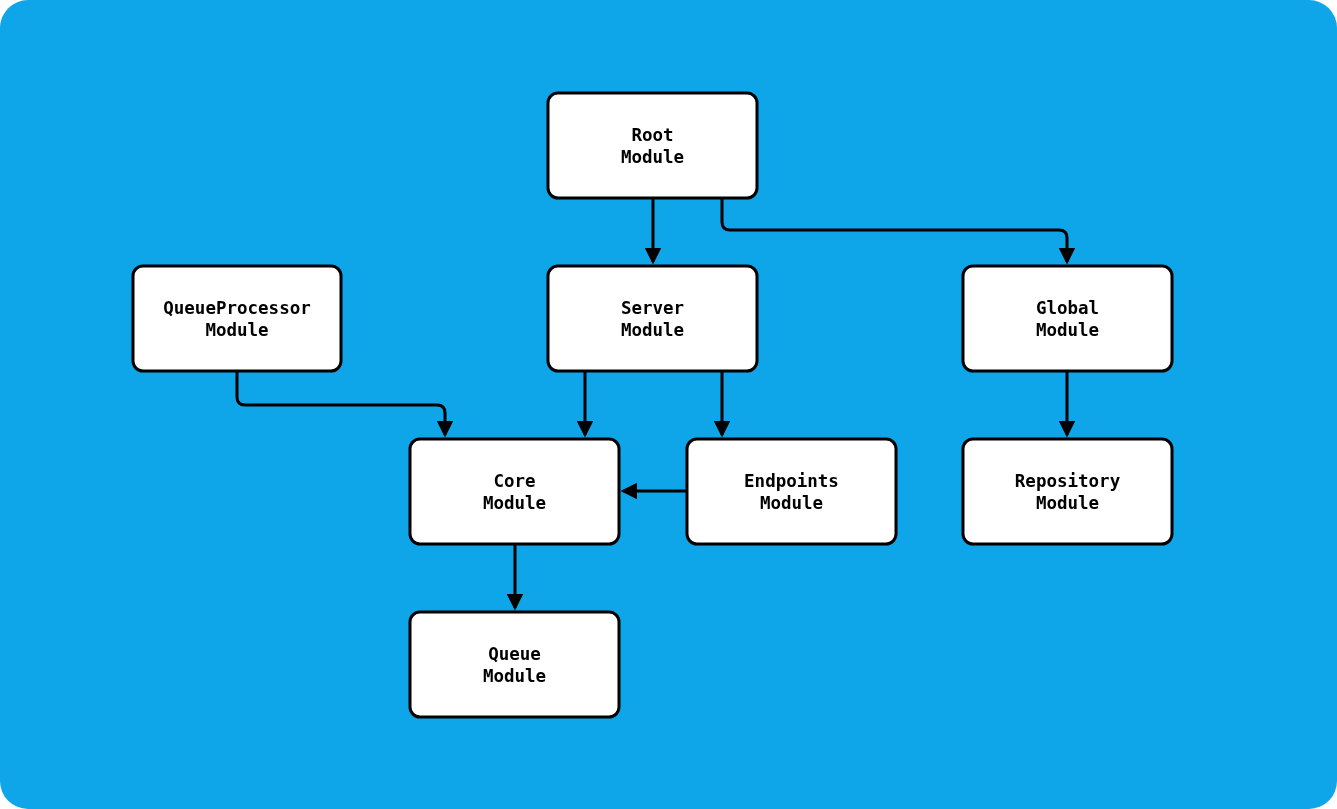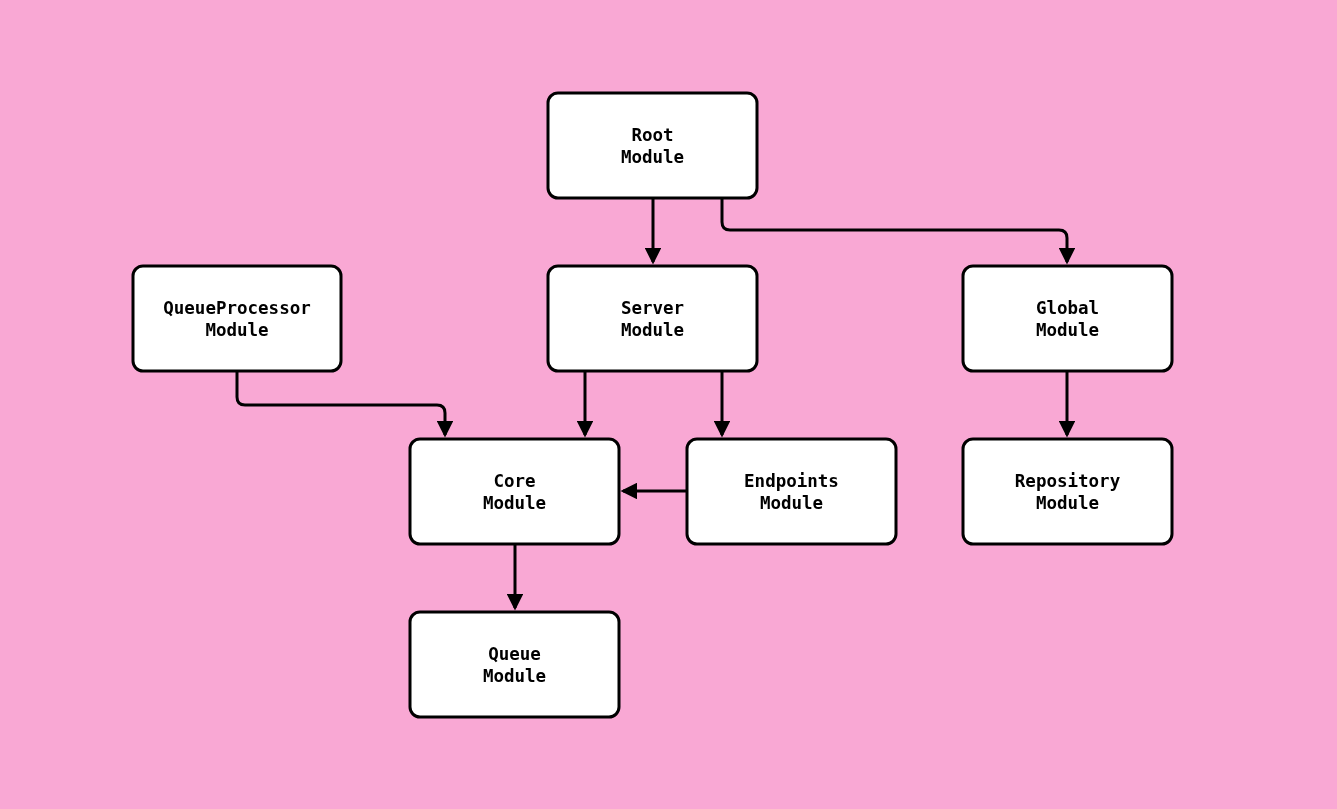--- a/index.html
+++ b/index.html
@@ -4,22 +4,23 @@
 <style>
   html, body {
     margin: 0;
     padding: 0;
     background: #ffffff;
   }
   #stage {
     position: relative;
     width: 1337px;
     height: 809px;
-    background: #f9a8d4;
+    background: #0ea5e9;
     font-family: "DejaVu Sans Mono", monospace;
+    border-radius: 28px;
   }
   svg text {
     font-family: "DejaVu Sans Mono", "Liberation Mono", monospace;
     font-weight: bold;
     font-size: 17.5px;
     fill: #000000;
     text-anchor: middle;
   }
   svg .node-rect {
     fill: #ffffff;

